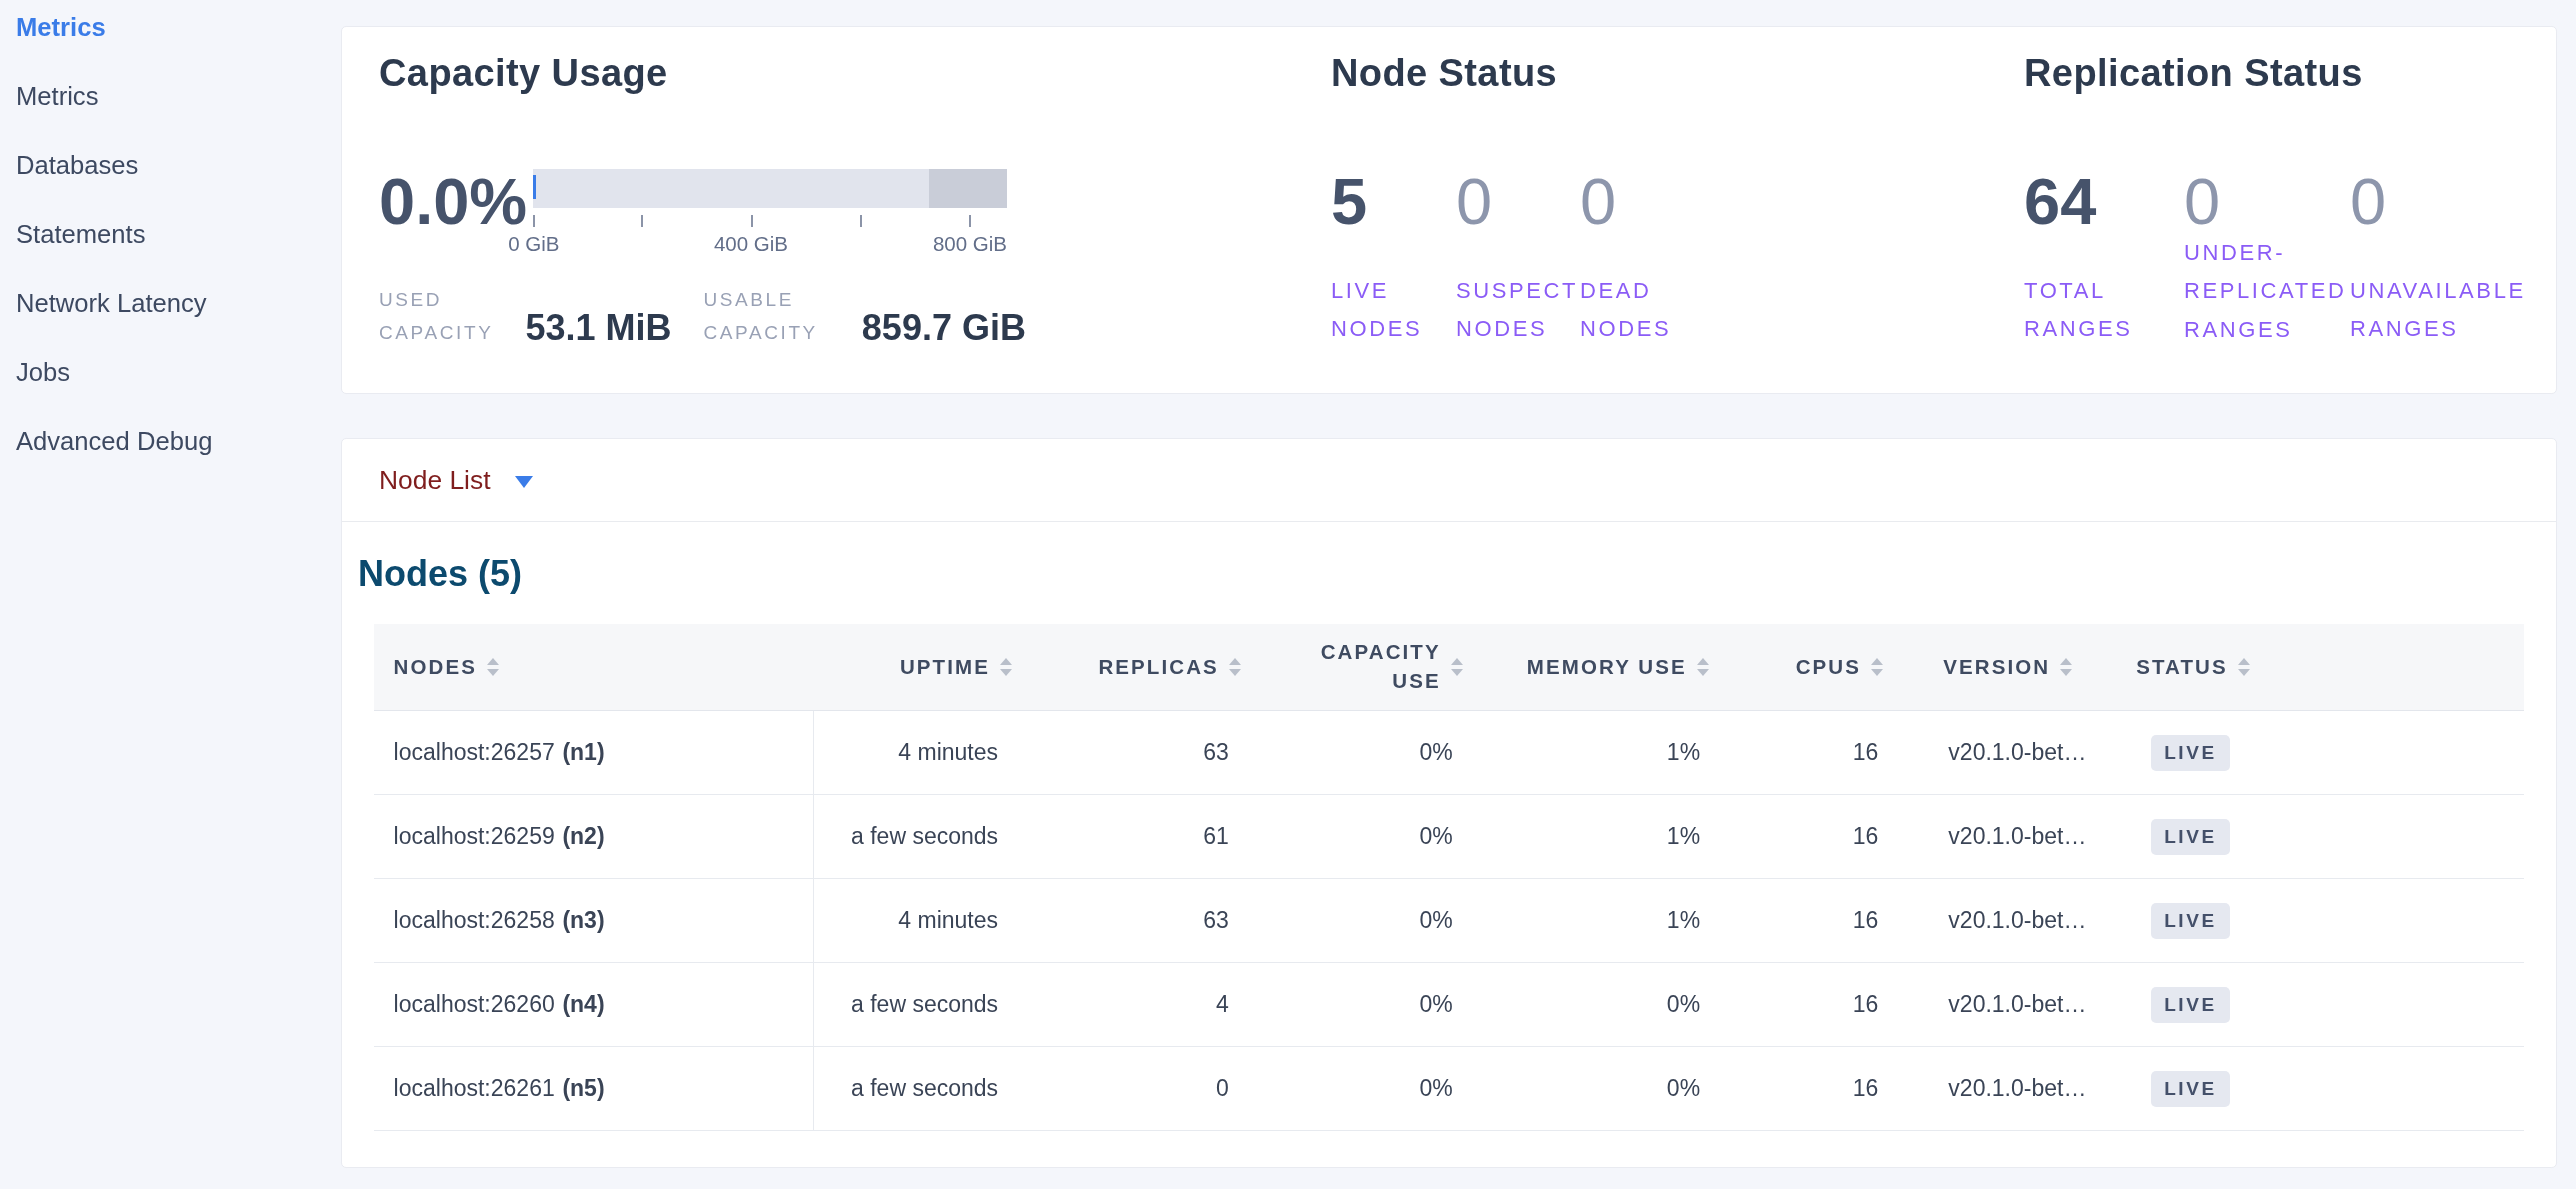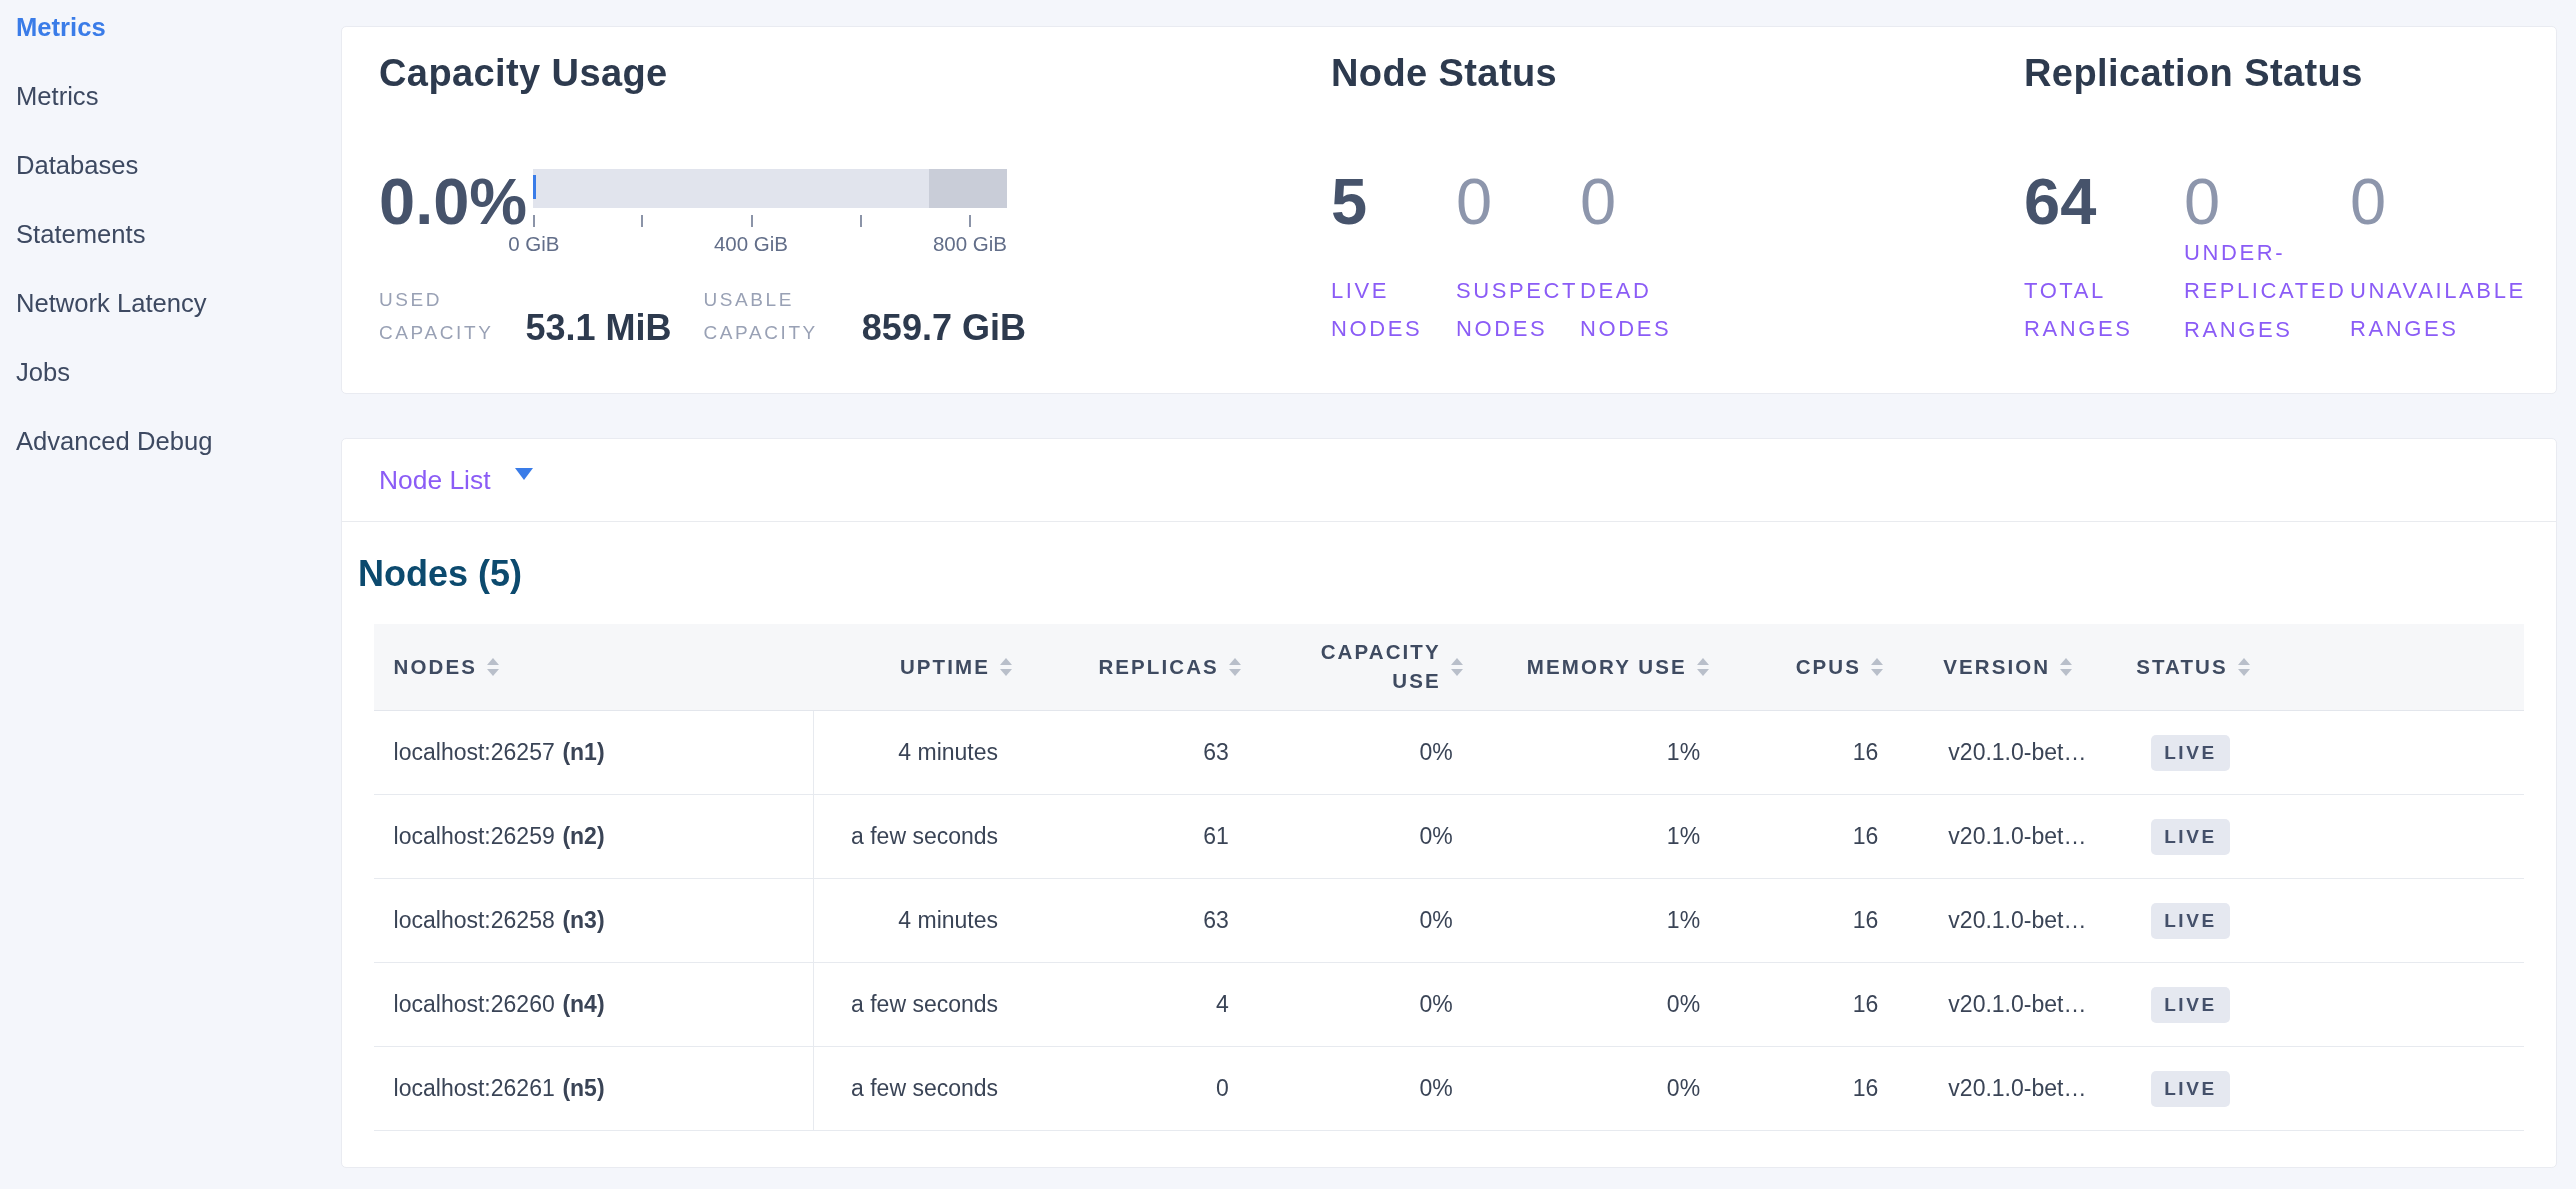--- a/index.html
+++ b/index.html
@@ -41,21 +41,21 @@
   .stat{display:flex;flex-direction:column;}
   .stat .num{font-size:65px;line-height:65px;font-weight:400;color:#8d96ac;}
   .stat.primary .num{font-weight:600;color:#46536b;}
   .stat .lbl{margin-top:auto;font-size:22px;letter-spacing:2.6px;color:#8b5cf6;line-height:1.75;}
   .st-node .stat:nth-child(1){width:125px;} .st-node .stat:nth-child(2){width:124px;} .st-node .stat:nth-child(3){width:128px;}
   .st-node .stat:nth-child(1) .lbl{width:102px;} .st-node .stat:nth-child(2) .lbl{width:128px;} .st-node .stat:nth-child(3) .lbl{width:102px;}
   .st-repl .stat:nth-child(1){width:160px;} .st-repl .stat:nth-child(2){width:166px;} .st-repl .stat:nth-child(3){width:183px;}
   .st-repl .stat:nth-child(1) .lbl{width:115px;} .st-repl .stat:nth-child(2) .lbl{width:166px;} .st-repl .stat:nth-child(3) .lbl{width:183px;}
   
   .nodelist-header{height:82px;border-bottom:1.7px solid #e9ebef;display:flex;align-items:center;padding-left:37px;}
-  .nodelist-link{display:flex;color:#8b5cf6;font-size:26.4px;cursor:pointer;}
+  .nodelist-link{display:flex;align-items:center;color:#7f1d1d;font-size:26.4px;cursor:pointer;}
   .caret-down{width:0;height:0;border-left:9.4px solid transparent;border-right:9.4px solid transparent;border-top:12px solid #3a7ce8;margin-left:24px;margin-top:3.4px;}
   .nodes-heading{margin:31px 0 0 16px;font-size:36px;font-weight:bold;color:#0c4a6e;}
   .ntable{margin:29px 32px 0 32px;width:2150px;}
   .thead{display:flex;height:87px;background:#f6f7f9;border-bottom:1.7px solid #e3e6ec;align-items:center;box-sizing:border-box;}
   .th{box-sizing:border-box;display:flex;align-items:center;font-size:20.5px;font-weight:bold;color:#3f4b61;letter-spacing:2.1px;cursor:pointer;}
   .th .hlbl{white-space:nowrap;}
   .th.wrap .hlbl{white-space:normal;text-align:right;width:128px;line-height:1.4;}
   .c0{width:457px;} .c1{width:202px;} .c2{width:229px;} .c3{width:222px;} .c4{width:247px;} .c5{width:175px;} .c6{width:154px;} .c7{width:465px;}
   .th.c0{padding-left:19.6px;}
   .th.c1,.th.c2,.th.c3,.th.c4,.th.c5{justify-content:flex-end;}

